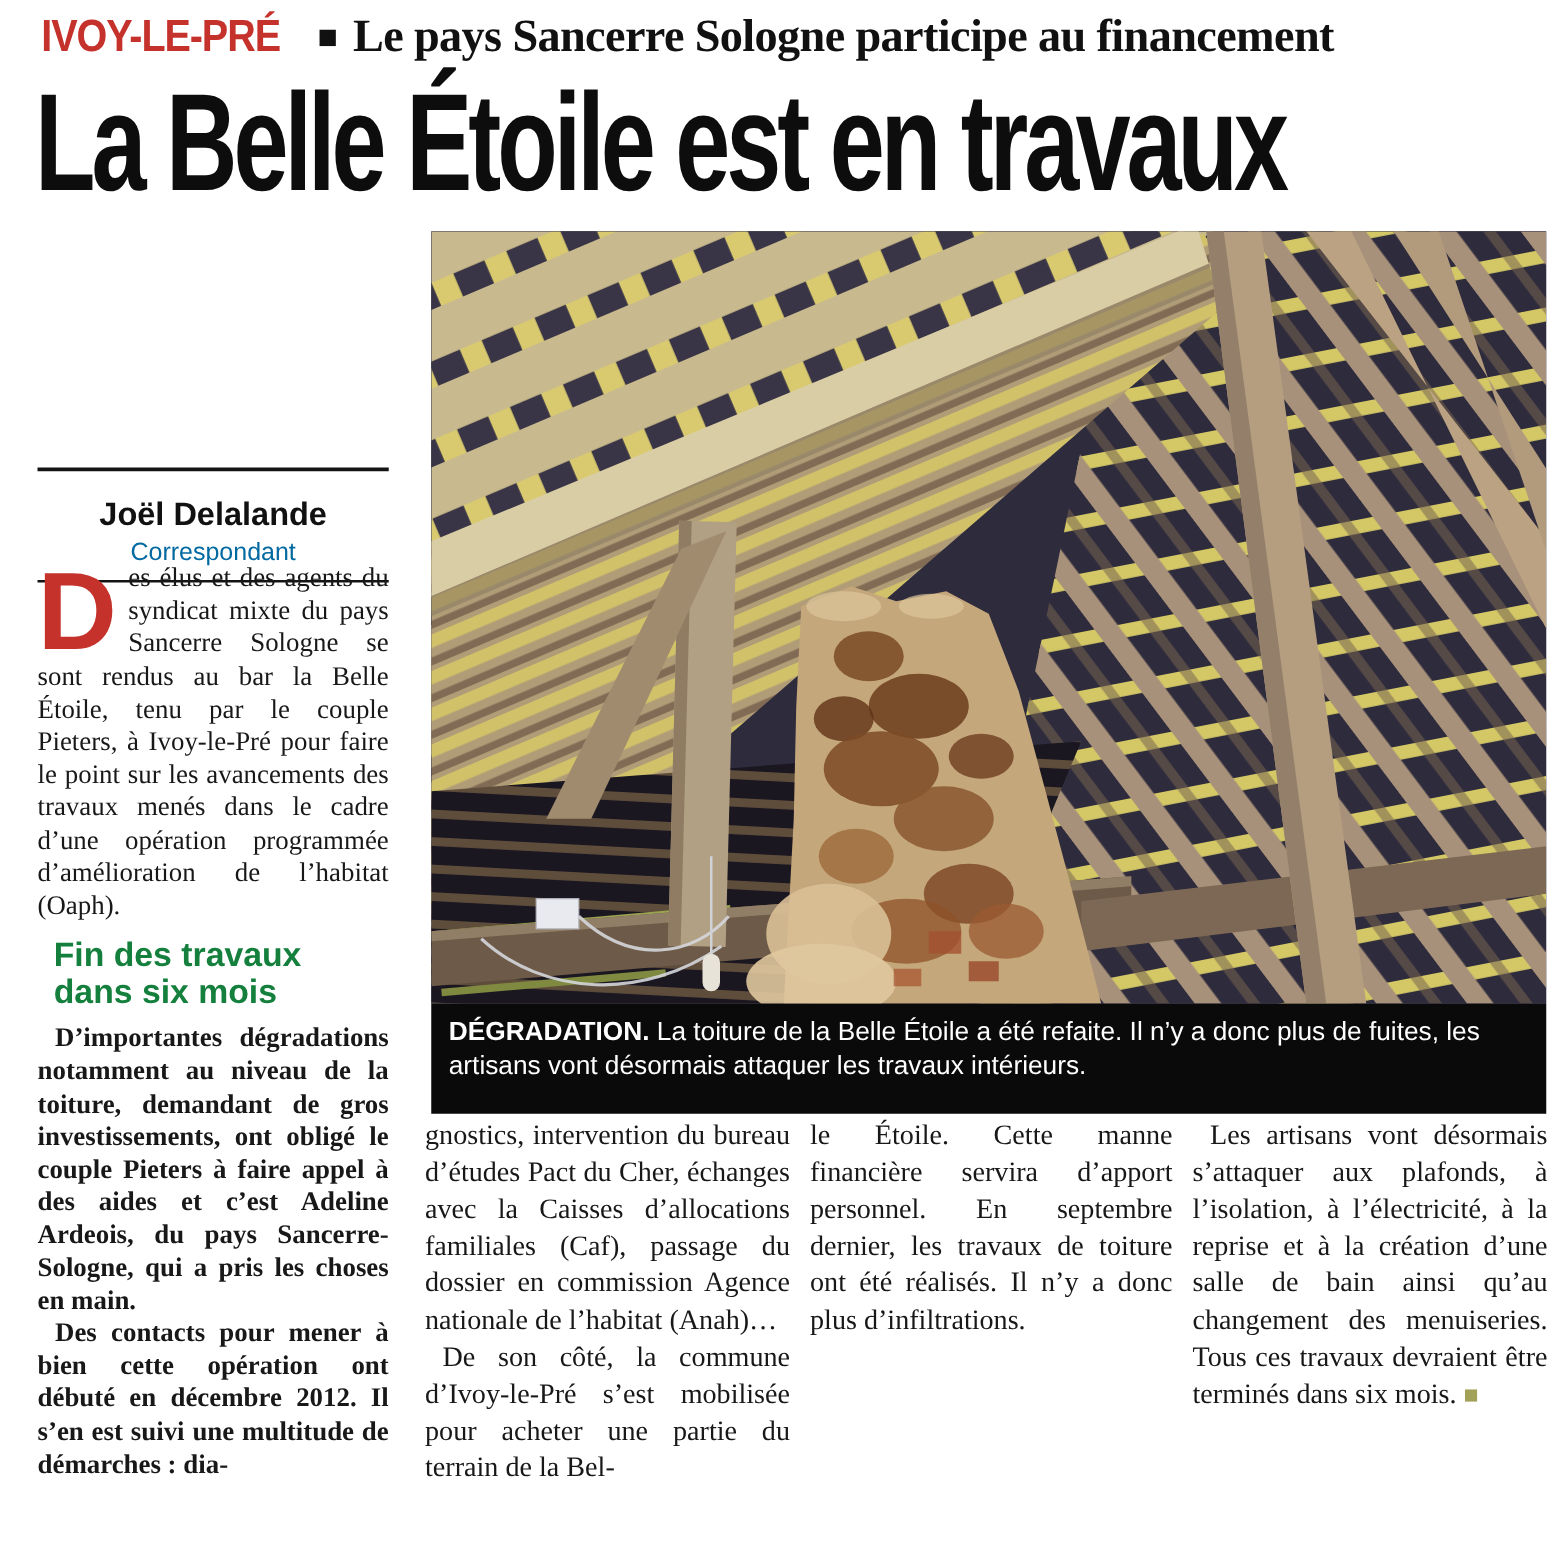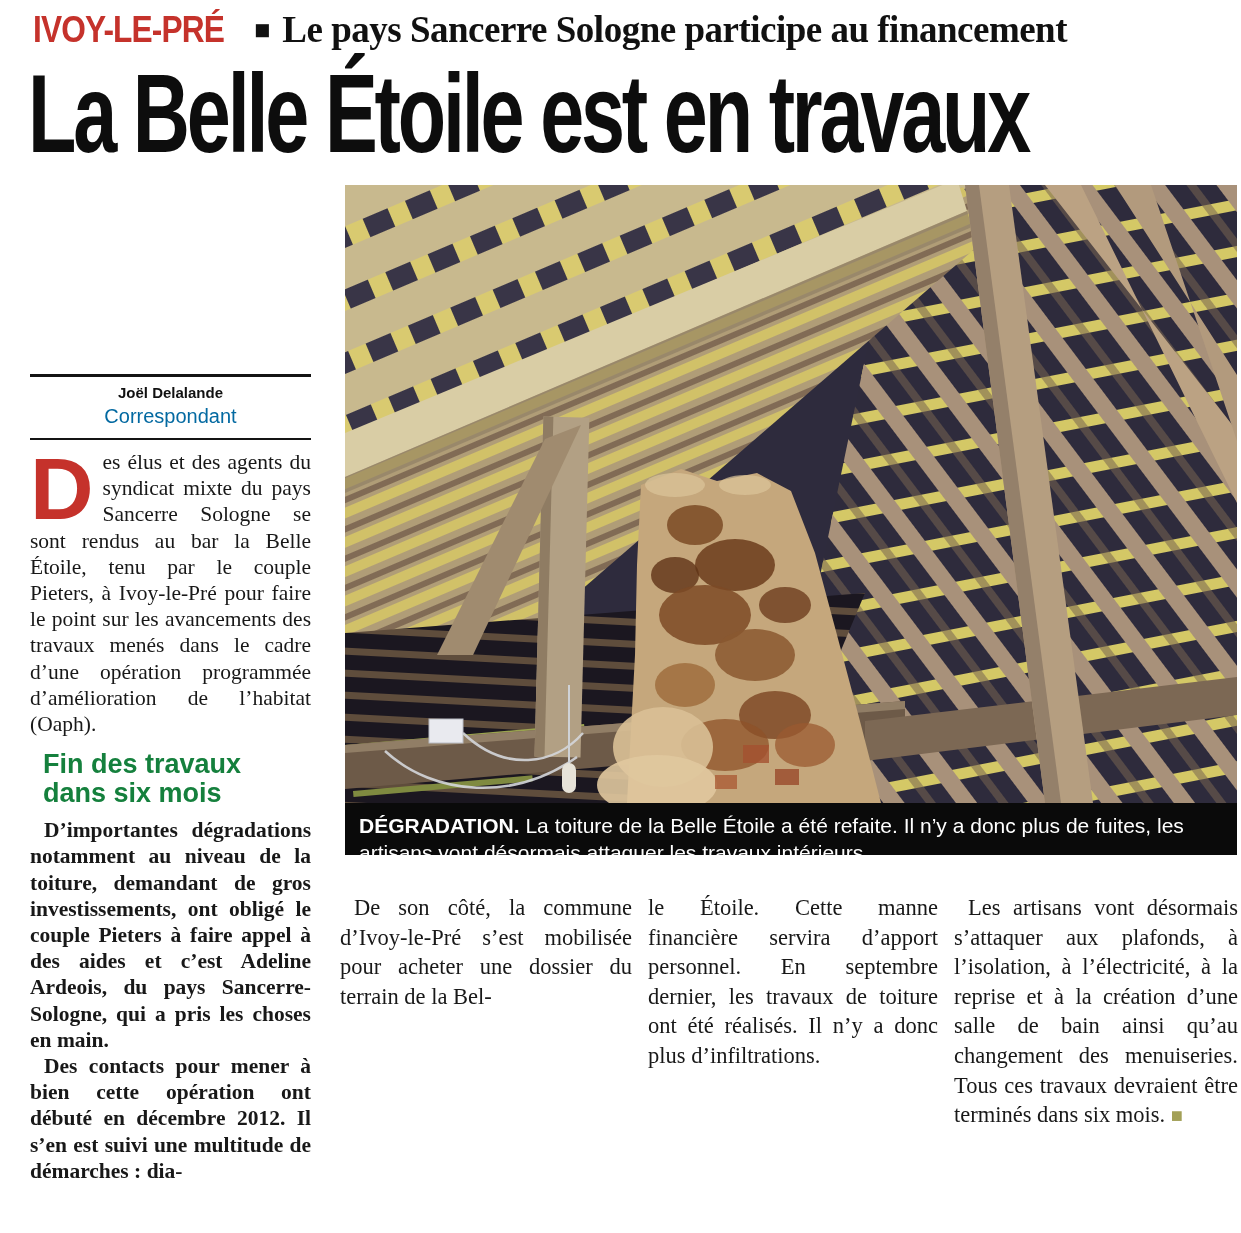--- a/index.html
+++ b/index.html
@@ -17,32 +17,32 @@
   .headline{position:absolute;left:28px;top:50px;width:1210px;height:118px;overflow:visible;}
   .headline .hl-inner{display:inline-block;font-family:"Liberation Sans",sans-serif;
       font-weight:bold;font-size:99px;letter-spacing:-4px;color:#0d0d0d;
       transform:scale(.80,1.12);transform-origin:left top;white-space:nowrap;}
   
   .lede{position:absolute;left:30px;top:177px;width:281px;
         font-family:"Liberation Sans",sans-serif;font-weight:bold;font-size:23.5px;
         line-height:28.2px;text-align:justify;color:#141414;}
   .byline{position:absolute;left:30px;top:374px;width:281px;border-top:3px solid #141414;
           border-bottom:2.5px solid #141414;text-align:center;padding:7px 0 10px;}
-  .byline .name{font-family:"Liberation Sans",sans-serif;font-weight:bold;font-size:15px;color:#111;}
+  .byline .name{font-family:"Liberation Sans",sans-serif;font-weight:bold;font-size:26px;color:#111;margin-top:12px;}
   .byline .role{font-family:"Liberation Sans",sans-serif;font-size:20px;color:#0369a1;margin-top:4px;}
   .leftcol{position:absolute;left:30px;top:449px;width:281px;height:784px;overflow:hidden;}
   .leftcol p{margin:0;font-size:21.5px;line-height:26.2px;text-align:justify;}
   .leftcol p.ind{text-indent:14px;font-weight:bold;}
   .dropcap{float:left;font-family:"Liberation Sans",sans-serif;font-weight:bold;
            font-size:88px;line-height:70px;color:#c5322b;margin:5px 9px 0 0;}
   .subhead{font-family:"Liberation Sans",sans-serif;font-weight:bold;font-size:27px;
            line-height:29px;color:#15803d;margin:13px 0 9px 0;padding-left:13px;}
   
   .photo{position:absolute;left:345px;top:185px;width:892px;height:618px;overflow:hidden;background:#2e2b3d;}
-  .caption{position:absolute;left:345px;top:803px;width:892px;height:52px;background:#0a0a0a;
+  .caption{position:absolute;left:345px;top:803px;width:892px;height:88px;background:#0a0a0a;
            box-sizing:border-box;padding:9px 14px;font-family:"Liberation Sans",sans-serif;
            font-size:21px;line-height:27px;color:#ffffff;font-weight:bold;}
   .caption .cap-label{font-weight:bold;}
   .caption .cap-text{font-weight:normal;}
   
   .cols{position:absolute;left:340px;top:893px;width:898px;height:340px;overflow:hidden;
         display:grid;grid-template-columns:292px 290px 284px;column-gap:16px;}
   .cols p{margin:0;font-size:22.5px;line-height:29.6px;text-align:justify;}
   .cols p.ind{text-indent:14px;}
   .endmark{color:#a3a057;font-size:20px;}
@@ -159,21 +159,22 @@
       <rect x="217" y="578" width="14" height="30" rx="7" fill="#e7e3d8"></rect>
     </svg>
   </div>
 
   <div class="caption">
     <span class="cap-label">DÉGRADATION.</span><span class="cap-text"> La toiture de la Belle Étoile a été refaite. Il n’y a donc plus de fuites, les artisans vont désormais attaquer les travaux intérieurs.</span>
   </div>
 
   <div class="cols">
     <div>
-      <p class="ind">De son côté, la commune d’Ivoy-le-Pré s’est mobilisée pour acheter une dossier du terrain de la Bel-</p>
+      <p>gnostics, intervention du bureau d’études Pact du Cher, échanges avec la Caisses d’allocations familiales (Caf), passage du dossier en commission Agence nationale de l’habitat (Anah)…</p>
+      <p class="ind">De son côté, la commune d’Ivoy-le-Pré s’est mobilisée pour acheter une partie du terrain de la Bel-</p>
     </div>
     <div>
       <p>le Étoile. Cette manne financière servira d’apport personnel. En septembre dernier, les travaux de toiture ont été réalisés. Il n’y a donc plus d’infiltrations.</p>
     </div>
     <div>
       <p class="ind"><span>Les artisans vont désormais s’attaquer aux plafonds, à l’isolation, à l’électricité, à la reprise et à la création d’une salle de bain ainsi qu’au changement des menuiseries. Tous ces travaux devraient être terminés dans six mois. </span><span class="endmark">■</span></p>
     </div>
   </div>
 
 </div>

